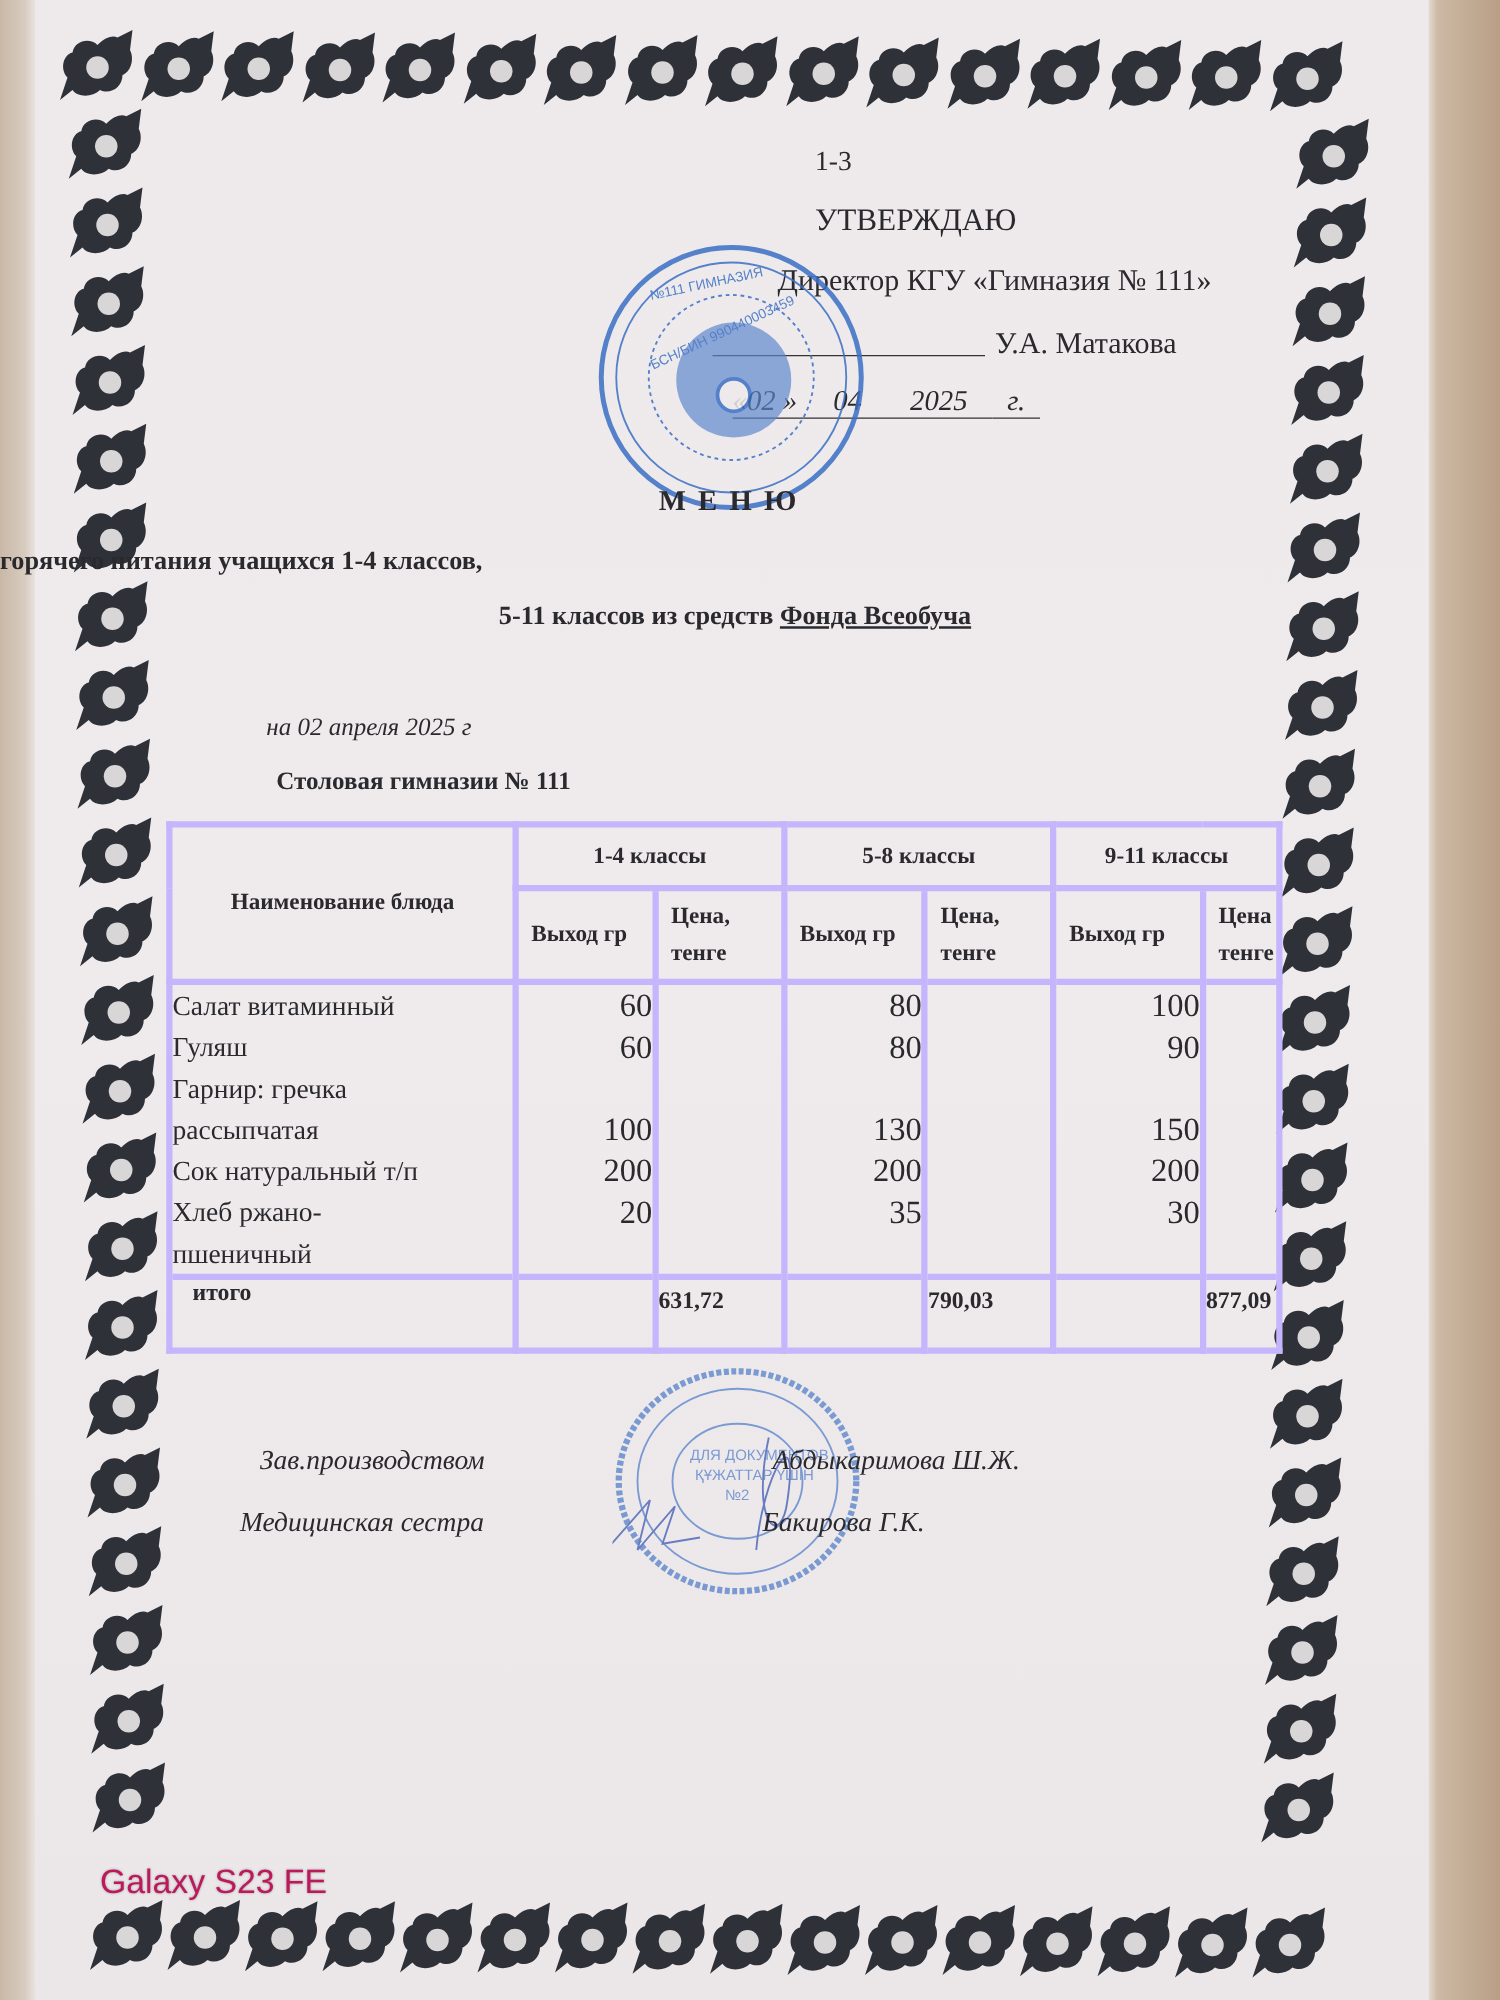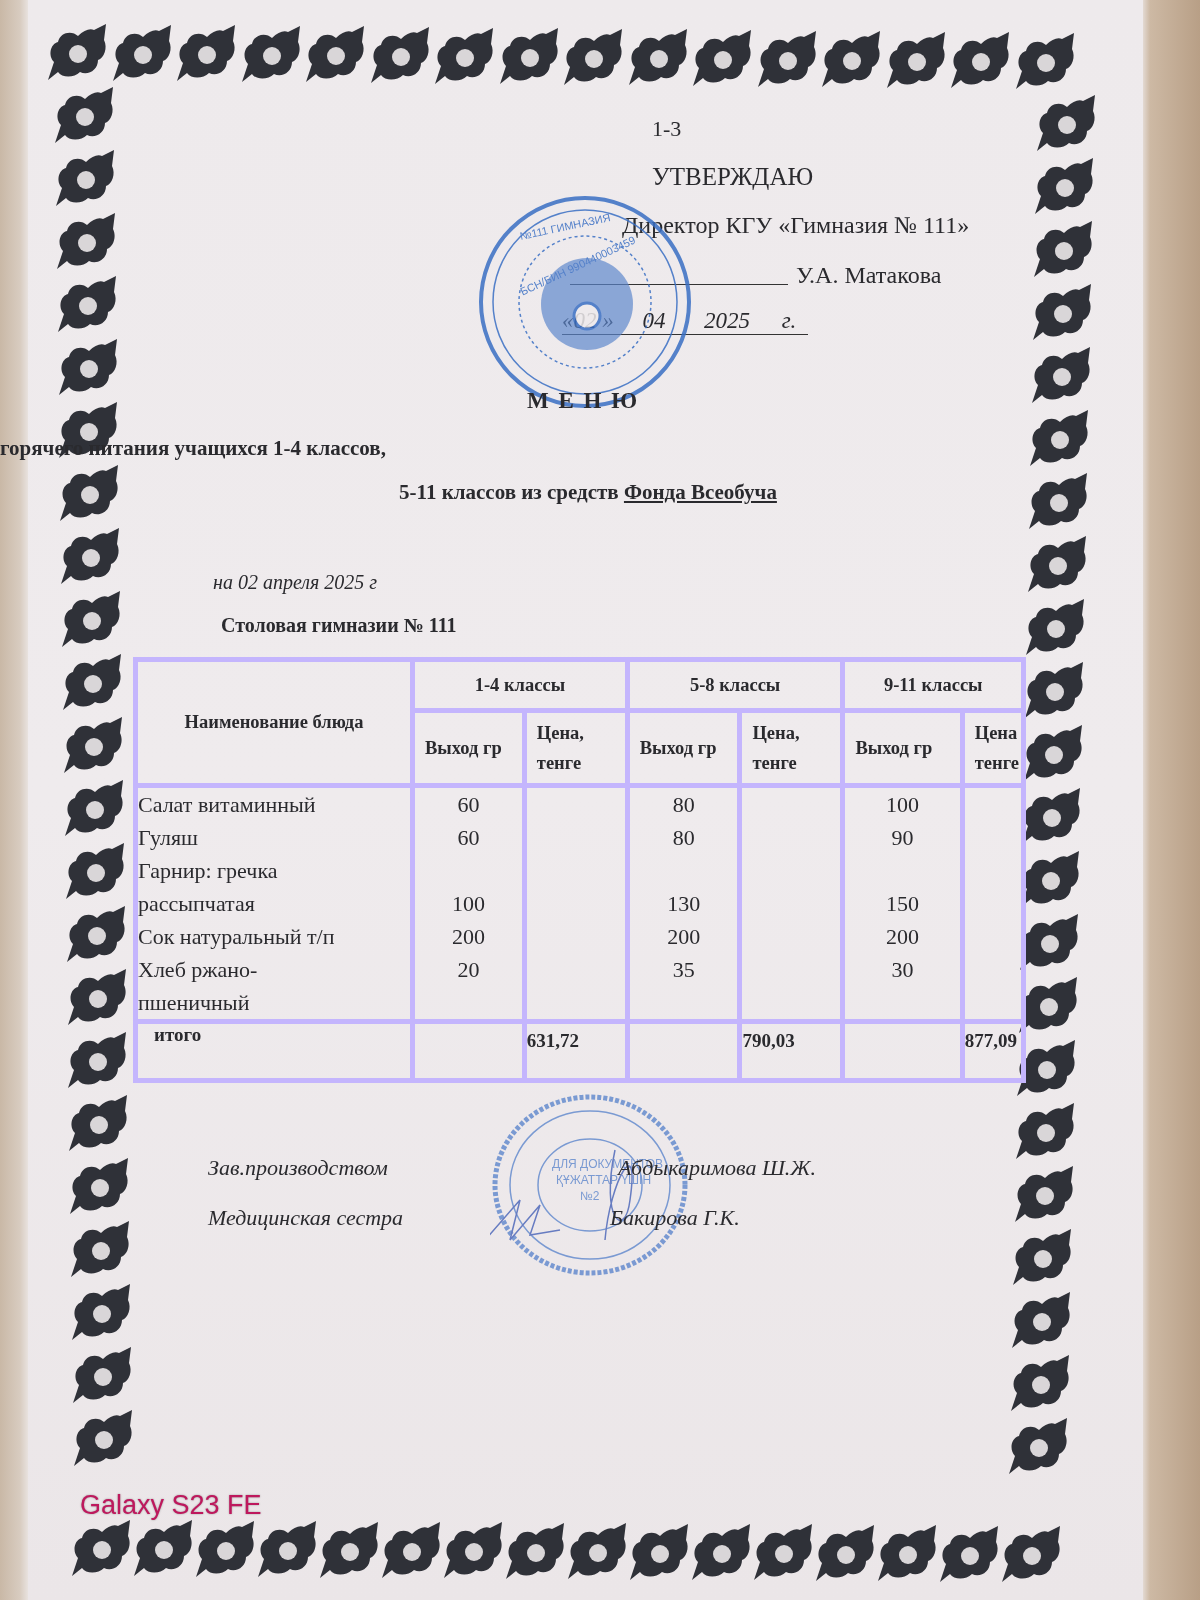--- a/index.html
+++ b/index.html
@@ -14,21 +14,21 @@
   }
   .orn { position:absolute; width:66px; height:62px; }
   .orn svg { width:100%; height:100%; display:block; }
 
   .t { position:absolute; white-space:nowrap; }
   .num-top { left:652px; top:116px; font-size:22px; }
   .approve { left:652px; top:163px; font-size:25px; }
   .director { left:622px; top:212px; font-size:24px; }
   .sign-line { left:570px; top:284px; width:218px; border-bottom:1.5px solid #333; }
   .director-name { left:796px; top:262px; font-size:24px; }
-  .date-line { left:562px; top:308px; font-size:23px; font-style:italic; }
+  .date-line { left:586px; top:308px; font-size:23px; font-style:italic; }
   .date-line span { display:inline-block; }
   .u { border-bottom:1.5px solid #333; }
   .menu-title { left:527px; top:388px; font-size:23px; font-weight:bold; letter-spacing:2px; }
   .sub1 { left:0; width:1176px; text-align:left; top:436px; font-size:21px; font-weight:bold; }
   .sub2 { left:0; width:1176px; text-align:center; top:480px; font-size:21px; font-weight:bold; }
   .sub2 .ul { text-decoration:underline; }
   .on-date { left:213px; top:571px; font-size:20px; font-style:italic; }
   .canteen { left:221px; top:614px; font-size:20px; font-weight:bold; }
 
   table.menu {
@@ -36,27 +36,27 @@
     border-collapse:collapse; font-size:20px;
   }
   table.menu th, table.menu td { border:5px solid #c4b5fd; padding:0; }
   table.menu th { font-weight:bold; font-size:18.5px; text-align:center; }
   table.menu .h1 th { height:46px; }
   table.menu .h2 th { height:70px; text-align:left; padding-left:10px; line-height:30px; }
   table.menu tbody.body td { border-top:none; border-bottom:none; vertical-align:top; }
   .dish-col { width:283px; }
   .c1 { width:100px; } .c2 { width:91px; } .c3 { width:101px; } .c4 { width:91px; } .c5 { width:108px; }
   .list { font-size:22px; line-height:33px; padding:3px 0 0 10px; }
-  .vals { font-size:22px; line-height:33px; padding-top:3px; text-align:center; }
+  .vals { font-size:26px; line-height:33px; padding-top:3px; text-align:right; }
   .total td { height:48px; vertical-align:top; font-weight:bold; font-size:19px; }
   .total .lbl { padding-left:16px; }
   .total .amt { padding-right:4px; padding-top:6px; }
 
   .role1 { left:208px; top:1155px; font-size:22px; font-style:italic; }
-  .role2 { left:208px; top:1205px; font-size:22px; font-style:italic; }
+  .role2 { left:192px; top:1205px; font-size:22px; font-style:italic; }
   .name1 { left:618px; top:1155px; font-size:22px; font-style:italic; }
   .name2 { left:610px; top:1205px; font-size:22px; font-style:italic; }
 
   .stamp { position:absolute; }
   .watermark { left:80px; top:1490px; font-family:"Liberation Sans", sans-serif; font-size:27px; color:#be185d; text-shadow:0 0 2px rgba(0,0,0,.35); }
 </style>
 </head>
 <body>
 
 <div class="paper"></div>

